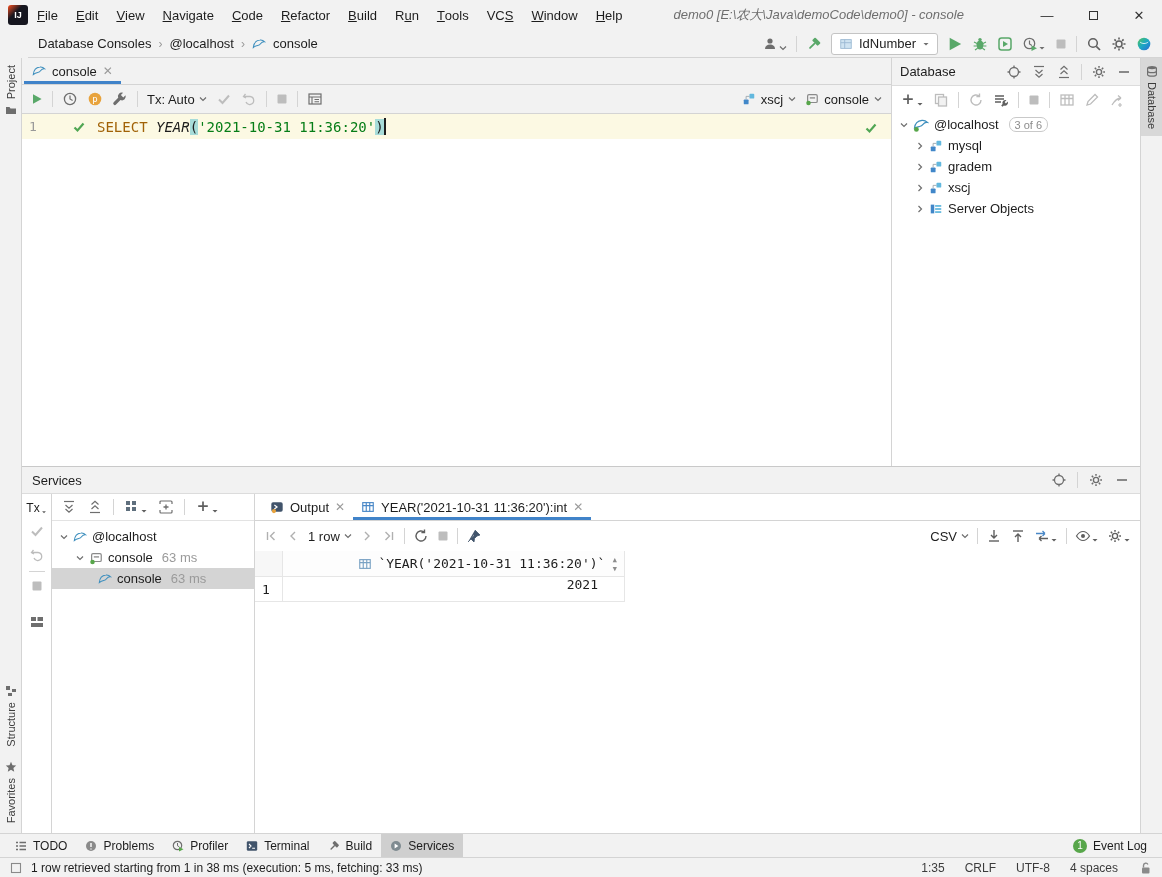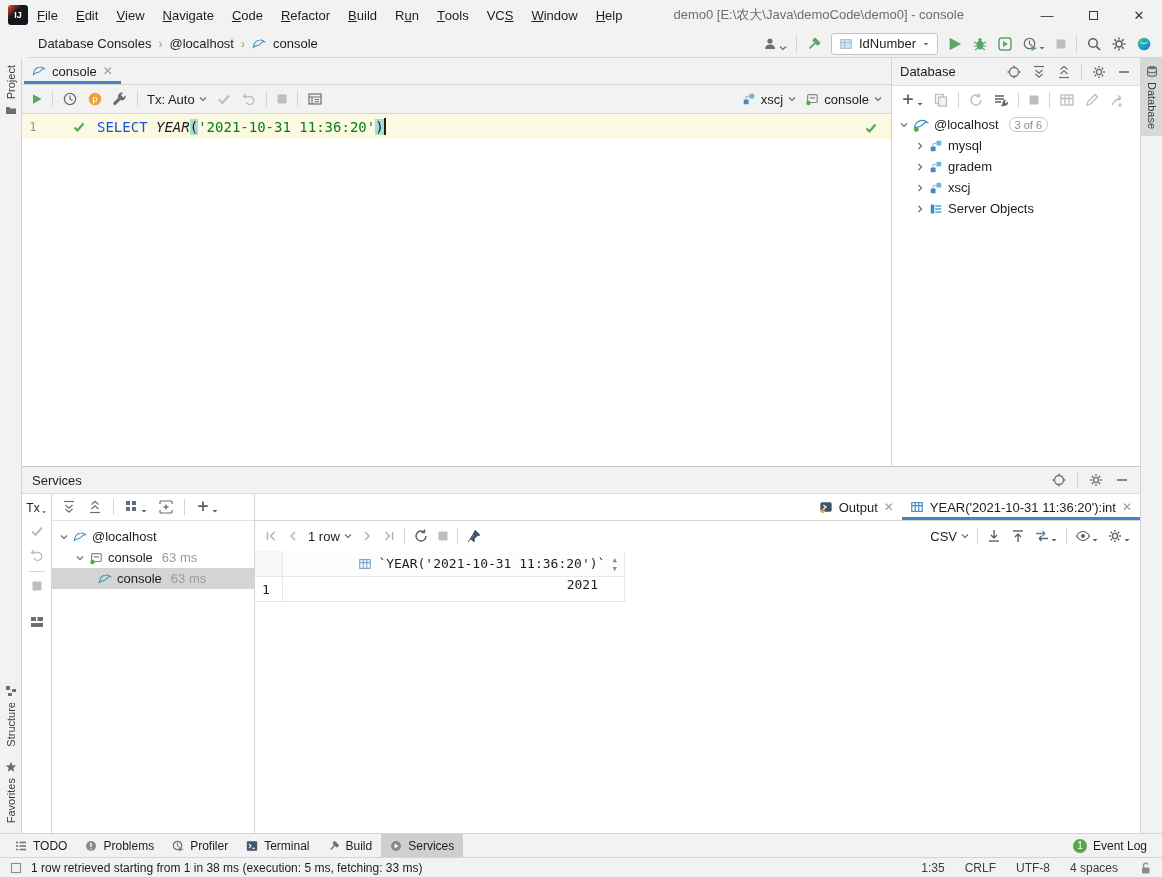--- a/index.html
+++ b/index.html
@@ -13,21 +13,21 @@
   .grow { flex:1; }
   .chev { width:8px; height:8px; flex:none; }
 
   
   .titlebar { height:30px; display:flex; align-items:center; padding-left:8px; flex:none; }
   .logo { width:20px; height:20px; background:#16161f; border-radius:3px; color:#fff; font-size:9px; font-weight:bold;
           display:flex; align-items:center; justify-content:center; 
           background:linear-gradient(135deg,#fc4f1f 0%, #16161f 38%, #16161f 100%); }
   .menubar { display:flex; height:100%; align-items:center; }
   .menu-item { padding:0 9px; height:100%; display:flex; align-items:center; cursor:default; }
-  .wintitle { color:#6e6e6e; margin-left:42px; white-space:nowrap; }
+  .wintitle { color:#6e6e6e; margin-left:42px; white-space:nowrap;font-style:italic; }
   .wincontrols { margin-left:auto; display:flex; height:100%; }
   .winbtn { width:46px; height:100%; display:flex; align-items:center; justify-content:center; font-size:13px; color:#333; }
   .winbtn .maxbox { width:9px; height:9px; border:1px solid #333; display:block; }
 
   
   .toolbar2 { height:28px; border-bottom:1px solid #d4d4d4; display:flex; align-items:center; padding:0 10px; flex:none;margin-left:28px; }
   .crumbs { display:flex; align-items:center; gap:7px; }
   .crumb-sep { color:#9a9a9a; font-size:12px; }
   .tb-right { margin-left:auto; display:flex; align-items:center; gap:9px; }
   .combo { height:22px; border:1px solid #c4c4c4; background:#fff; border-radius:3px; display:flex; align-items:center; gap:6px; padding:0 7px; }
@@ -53,21 +53,21 @@
   .closex { color:#9a9a9a; font-size:12px; }
   .contoolbar { height:29px; display:flex; align-items:center; gap:9px; padding:0 9px; border-bottom:1px solid #d4d4d4; flex:none; }
   .txt-ctl { display:flex; align-items:center; gap:4px; color:#1d1d1d; }
   .selchip { display:flex; align-items:center; gap:5px; }
 
   .editor { flex:1; background:#fff; position:relative; font-family:"DejaVu Sans Mono", monospace; font-size:14px; }
   .caretline { display:flex; height:25px; background:#fcf9e3; align-items:center; }
   .gutter { width:75px; flex:none; display:flex; align-items:center; justify-content:space-between; padding:0 12px 0 7px; }
   .lnum { color:#999; font-size:13px; }
   .code { display:flex; align-items:center; white-space:pre; }
-  .kw { color:#1d4ed8; }
+  .kw { color:#a16207; }
   .fn { font-style:italic; color:#1d1d1d; }
   .paren { background:#a7dcd9; }
   .str { color:#067d17; }
   .caret-bar { width:2px; height:17px; background:#1d1d1d; }
   .inspect-ok { position:absolute; top:8px; right:14px; }
 
   
   .dbpanel { width:248px; flex:none; display:flex; flex-direction:column; background:#fff; }
   .panelhead { height:28px; background:#f2f2f2; border-bottom:1px solid #dcdcdc; display:flex; align-items:center; gap:9px; padding:0 8px; flex:none; }
   .dbtoolbar { height:28px; display:flex; align-items:center; gap:9px; padding:0 8px; flex:none; }
@@ -81,21 +81,21 @@
   
   .services { flex:1; border-top:1px solid #c9c9c9; display:flex; flex-direction:column; background:#fff; min-height:0; }
   .svc-head { height:27px; background:#f2f2f2; display:flex; align-items:center; gap:10px; padding:0 10px; border-bottom:1px solid #dcdcdc; flex:none; }
   .svc-body { flex:1; display:flex; min-height:0; }
   .svc-leftbar { width:30px; border-right:1px solid #d4d4d4; display:flex; flex-direction:column; align-items:center; padding-top:7px; gap:8px; flex:none; }
   .txlabel { font-size:12px; color:#1d1d1d; display:flex; align-items:flex-end; gap:1px; }
   .minidiv { width:16px; height:1px; background:#d4d4d4; }
   .svc-treecol { width:203px; border-right:1px solid #d4d4d4; display:flex; flex-direction:column; flex:none; }
   .svc-tree-toolbar { height:27px; display:flex; align-items:center; gap:10px; padding:0 9px; border-bottom:1px solid #e3e3e3; flex:none; }
   .svc-content { flex:1; display:flex; flex-direction:column; min-width:0; }
-  .svc-tabs { height:27px; display:flex; align-items:stretch; border-bottom:1px solid #d4d4d4; padding-left:7px; flex:none;justify-content:flex-end; }
+  .svc-tabs { height:27px; display:flex; align-items:stretch; border-bottom:1px solid #d4d4d4; padding-left:7px; flex:none; }
   .res-toolbar { height:30px; display:flex; align-items:center; gap:8px; padding:0 9px; flex:none; }
 
   
   .grid { flex:1; font-family:"DejaVu Sans Mono", monospace; font-size:13px; }
   .gridhead, .gridrow { display:flex; }
   .gridhead { height:26px; }
   .gridrow { height:25px; }
   .rnh { width:28px; border-right:1px solid #e6e6e6; border-bottom:1px solid #e6e6e6; background:#f7f7f7; flex:none; }
   .rn { width:28px; border-right:1px solid #e6e6e6; border-bottom:1px solid #e6e6e6; display:flex; align-items:center; padding-left:7px; flex:none; }
   .colh { width:342px; border-right:1px solid #e6e6e6; border-bottom:1px solid #e6e6e6; display:flex; align-items:center; justify-content:flex-end; gap:6px; padding:0 6px; background:#fdfdfd; flex:none; }

